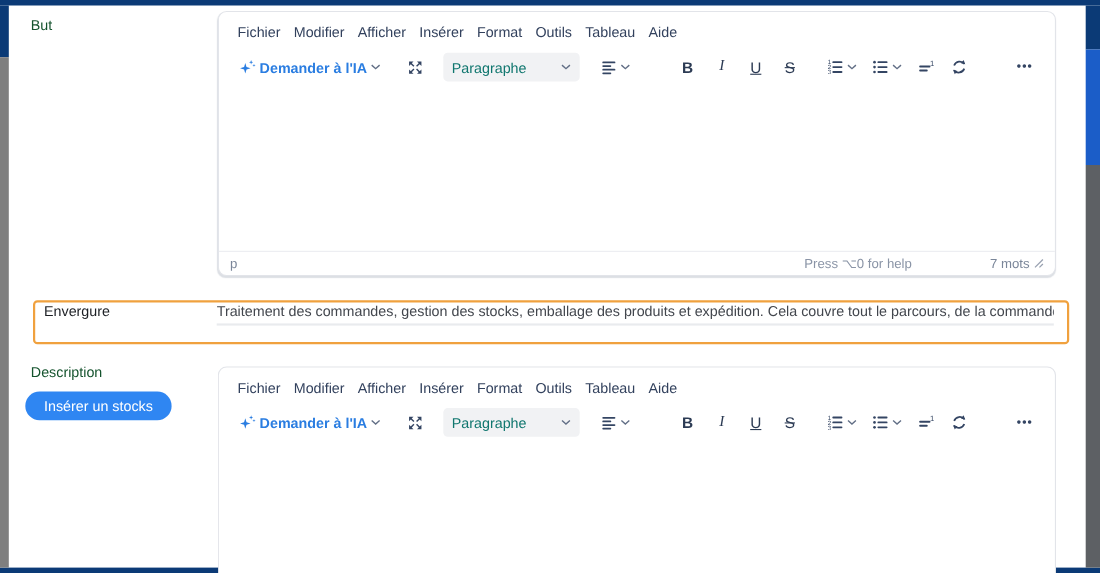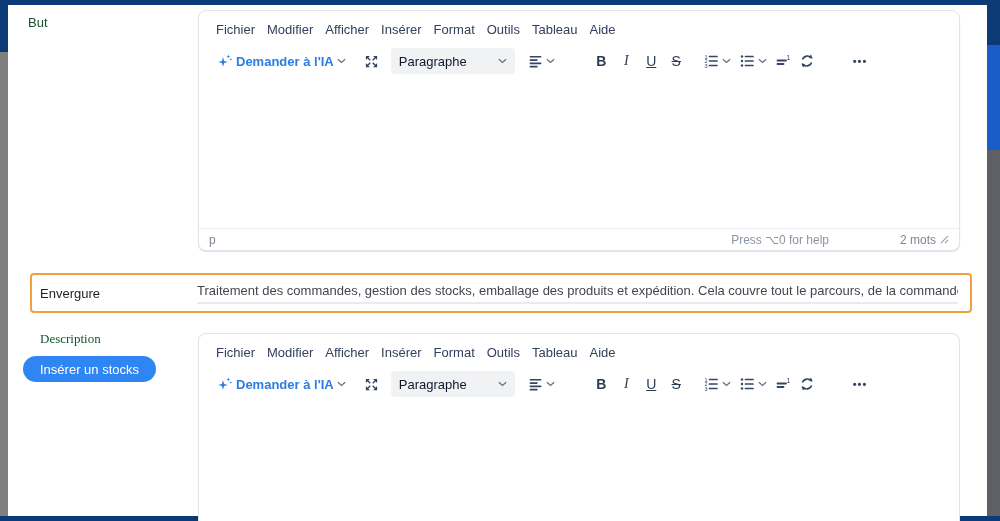--- a/index.html
+++ b/index.html
@@ -13,37 +13,37 @@
   .frame-bottom{position:absolute;left:0;top:516px;width:1000px;height:5px;background:#0b3a76;}
   .frame-left-navy{position:absolute;left:0;top:5px;width:8px;height:47px;background:#0b3a76;}
   .frame-left-gray{position:absolute;left:0;top:52px;width:8px;height:464px;background:#7f7f7f;}
   .frame-right-navy{position:absolute;left:987px;top:5px;width:13px;height:40px;background:#0b3a76;}
   .frame-right-blue{position:absolute;left:987px;top:45px;width:13px;height:105px;background:#1b5dc8;}
   .frame-right-gray{position:absolute;left:987px;top:150px;width:13px;height:366px;background:#5d6064;}
 
   
   .field-label{position:absolute;font-size:13px;color:#14532d;}
   .lbl-but{left:28px;top:15px;}
-  .lbl-desc{left:40px;top:331px;font-family:Liberation Serif, serif;}
+  .lbl-desc{left:28px;top:331px;}
 
   
   .editor{position:absolute;background:#fff;border:1px solid #e2e4e9;border-radius:8px;
     box-shadow:0 1px 1px rgba(9,30,66,.14);display:flex;flex-direction:column;box-sizing:border-box;}
   .editor-but{left:198px;top:10px;width:762px;height:241px;}
   .editor-desc{left:198px;top:333px;width:762px;height:188px;border-radius:8px 8px 0 0;border-bottom:none;box-shadow:none;}
 
   .menubar{display:flex;gap:12px;padding:11px 17px 0;font-size:13px;color:#32415d;}
   .menubar span{cursor:default;}
 
-  .toolbar{display:flex;align-items:center;padding:9px 14px 0;height:30px;color:#344563;}
+  .toolbar{display:flex;align-items:center;padding:9px 14px 0;height:30px;color:#344563;justify-content:space-between;}
   .tbtn{display:flex;align-items:center;gap:3px;background:none;border:none;padding:3px 4px;
     color:#344563;font-family:inherit;cursor:pointer;}
   .ai-label{color:#2a7de1;font-weight:700;font-size:13px;white-space:nowrap;}
   .select{display:flex;align-items:center;justify-content:space-between;background:#f1f2f4;
-    border-radius:4px;height:26px;width:108px;padding:0 8px;font-size:13px;color:#0f172a;
+    border-radius:4px;height:26px;width:108px;padding:0 8px;font-size:13px;color:#0f766e;
     margin:0 9px 0 8px;cursor:pointer;}
   .fmt{font-size:14px;width:25px;text-align:center;color:#2c3b54;background:none;border:none;
     padding:2px 0;font-family:inherit;cursor:pointer;}
   .fmt-b{font-weight:700;}
   .fmt-i{font-style:italic;font-family:"Liberation Serif","DejaVu Serif",serif;}
   .fmt-u{text-decoration:underline;}
   .fmt-s{text-decoration:line-through;}
   .gap-lg{margin-left:30px;}
   .gap-md{margin-left:10px;}
   .more-btn{margin-left:28px;font-size:11px;font-weight:700;letter-spacing:1px;color:#344563;
@@ -52,21 +52,21 @@
   .editor-content{flex:1;cursor:text;}
 
   .statusbar{margin-top:auto;border-top:1px solid #ebedf1;height:21px;display:flex;align-items:center;
     padding:0 10px;font-size:12px;color:#7a8699;}
   .sb-left{width:120px;text-align:left;cursor:pointer;}
   .sb-center{flex:1;text-align:right;color:#8a94a6;}
   .sb-right{width:120px;display:flex;align-items:center;justify-content:flex-end;gap:4px;}
 
   
   .env-row{position:absolute;left:30px;top:273px;width:938px;height:36px;border:2px solid #f0a13e;
-    border-radius:4px;display:flex;align-items:center;background:#fff;box-sizing:content-box;}
+    border-radius:4px;display:flex;align-items:flex-start;background:#fff;box-sizing:content-box;}
   .env-label{width:157px;padding-left:8px;font-size:13px;color:#1c1f24;flex-shrink:0;}
   .env-value{flex:1;margin-right:12px;font-size:13px;color:#42464d;border-bottom:2px solid #e9ebee;
     padding-bottom:4px;white-space:nowrap;overflow:hidden;cursor:text;}
 
   
   .tpl-btn{position:absolute;left:23px;top:356px;height:26px;padding:0 17px;border:none;
     border-radius:13px;background:#2f86f2;color:#fff;font-size:13px;font-family:inherit;cursor:pointer;}
 
   svg{display:block;}
 </style>
@@ -214,21 +214,21 @@
           </svg>
         </span>
     </button>
     <button class="more-btn">•••</button>
   </div>
   <div class="editor-content"></div>
   <div class="statusbar">
     <div class="sb-left">p</div>
     <div class="sb-center">Press ⌥0 for help</div>
     <div class="sb-right">
-      <span>2 mots</span>
+      <span>7 mots</span>
       <span>
           <svg width="9" height="9" viewBox="0 0 10 10" stroke="#98a1b0" stroke-width="1.3">
             <line x1="9" y1="1" x2="1" y2="9"></line>
             <line x1="9" y1="5.5" x2="5.5" y2="9"></line>
           </svg>
         </span>
     </div>
   </div>
 </div>
 

